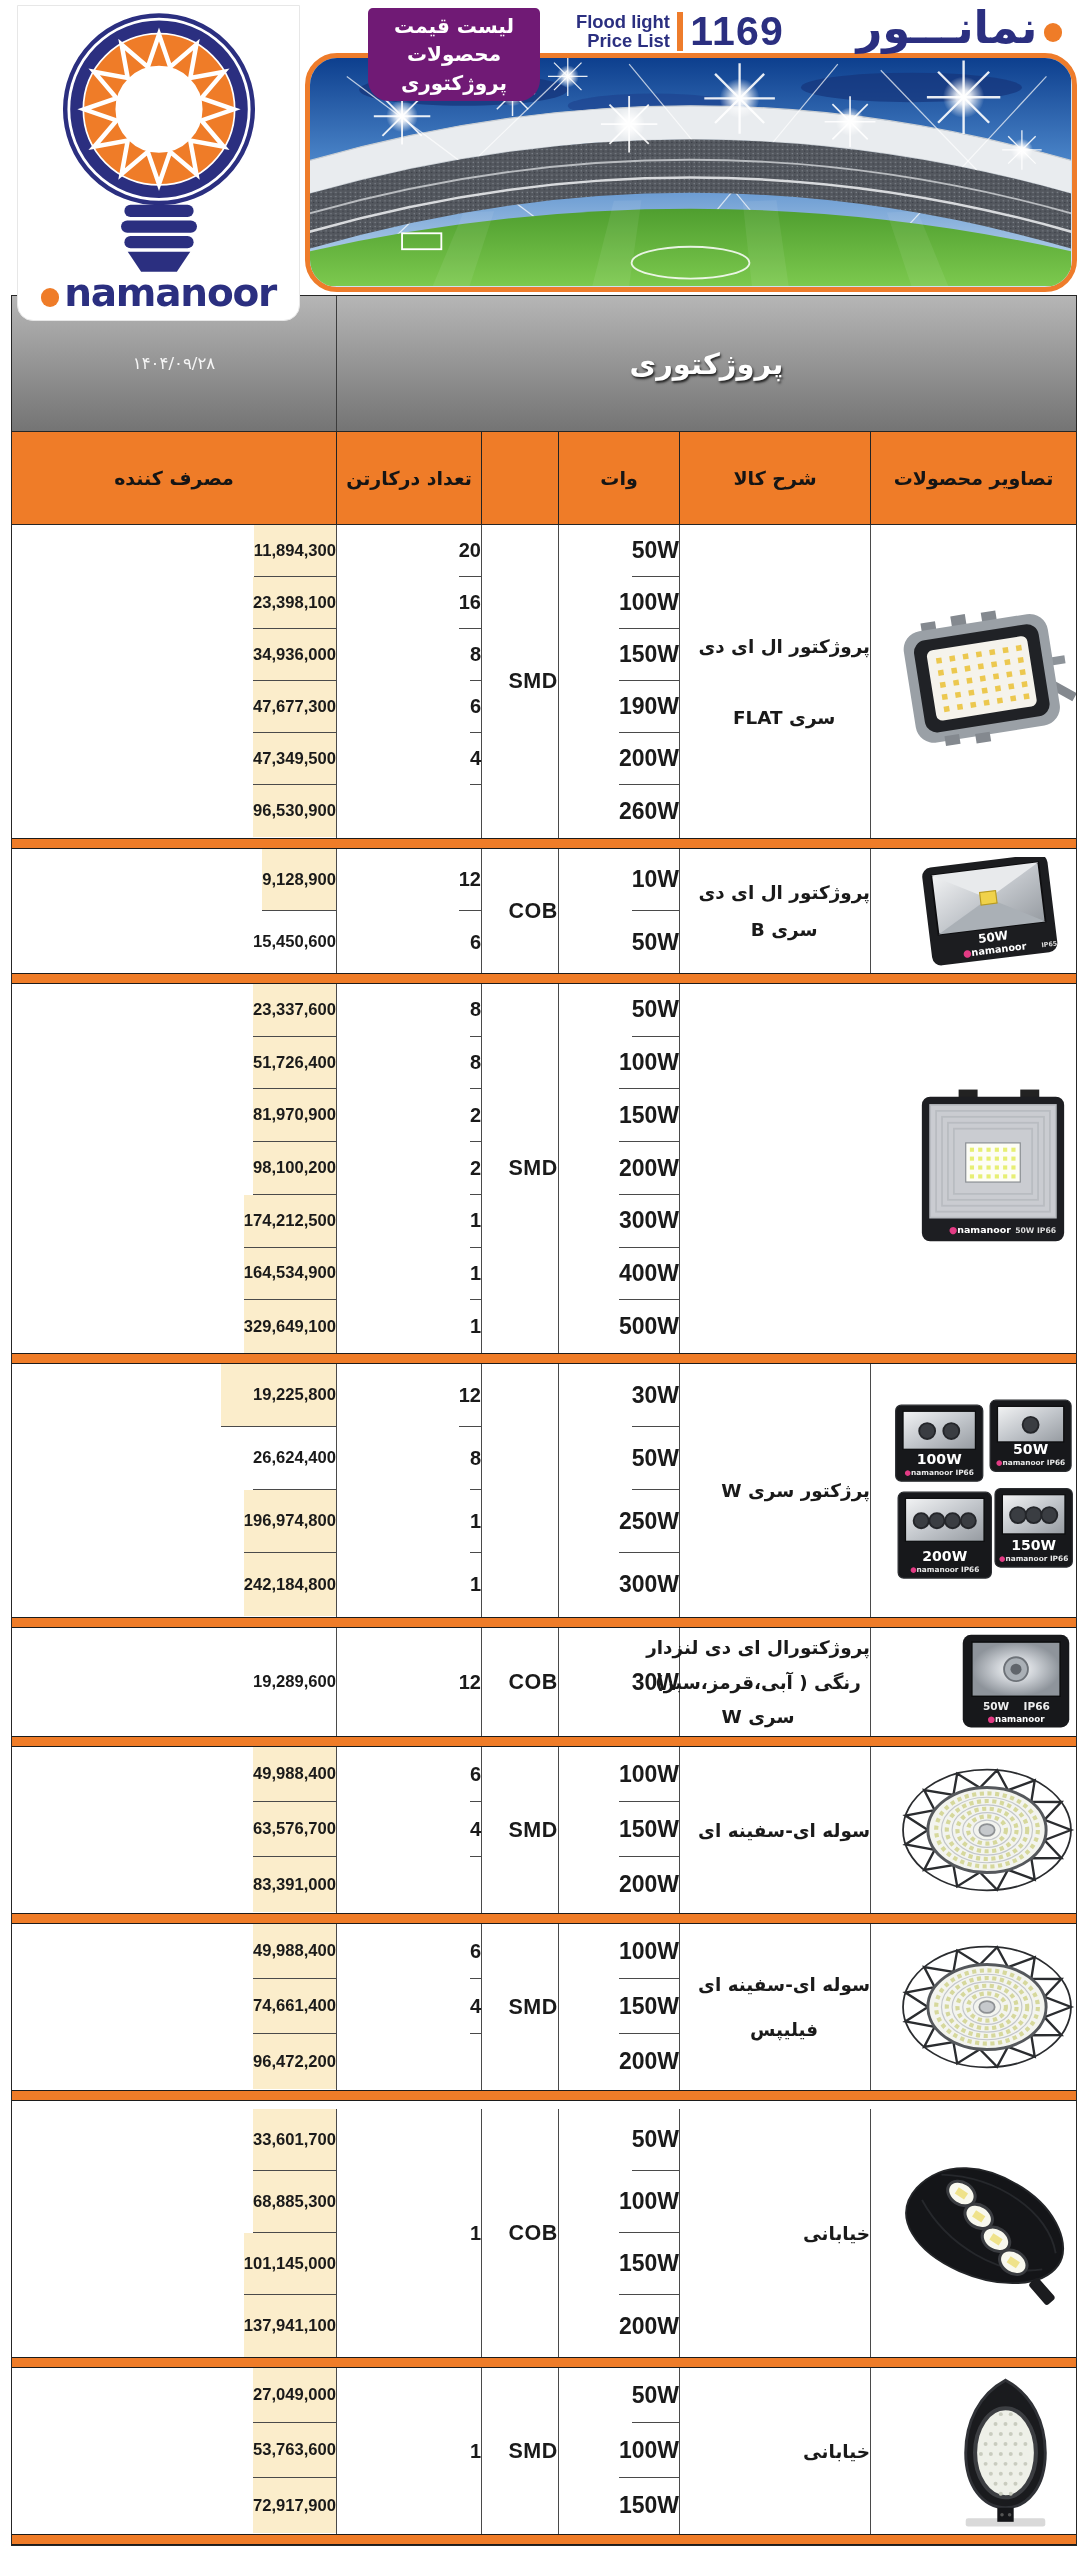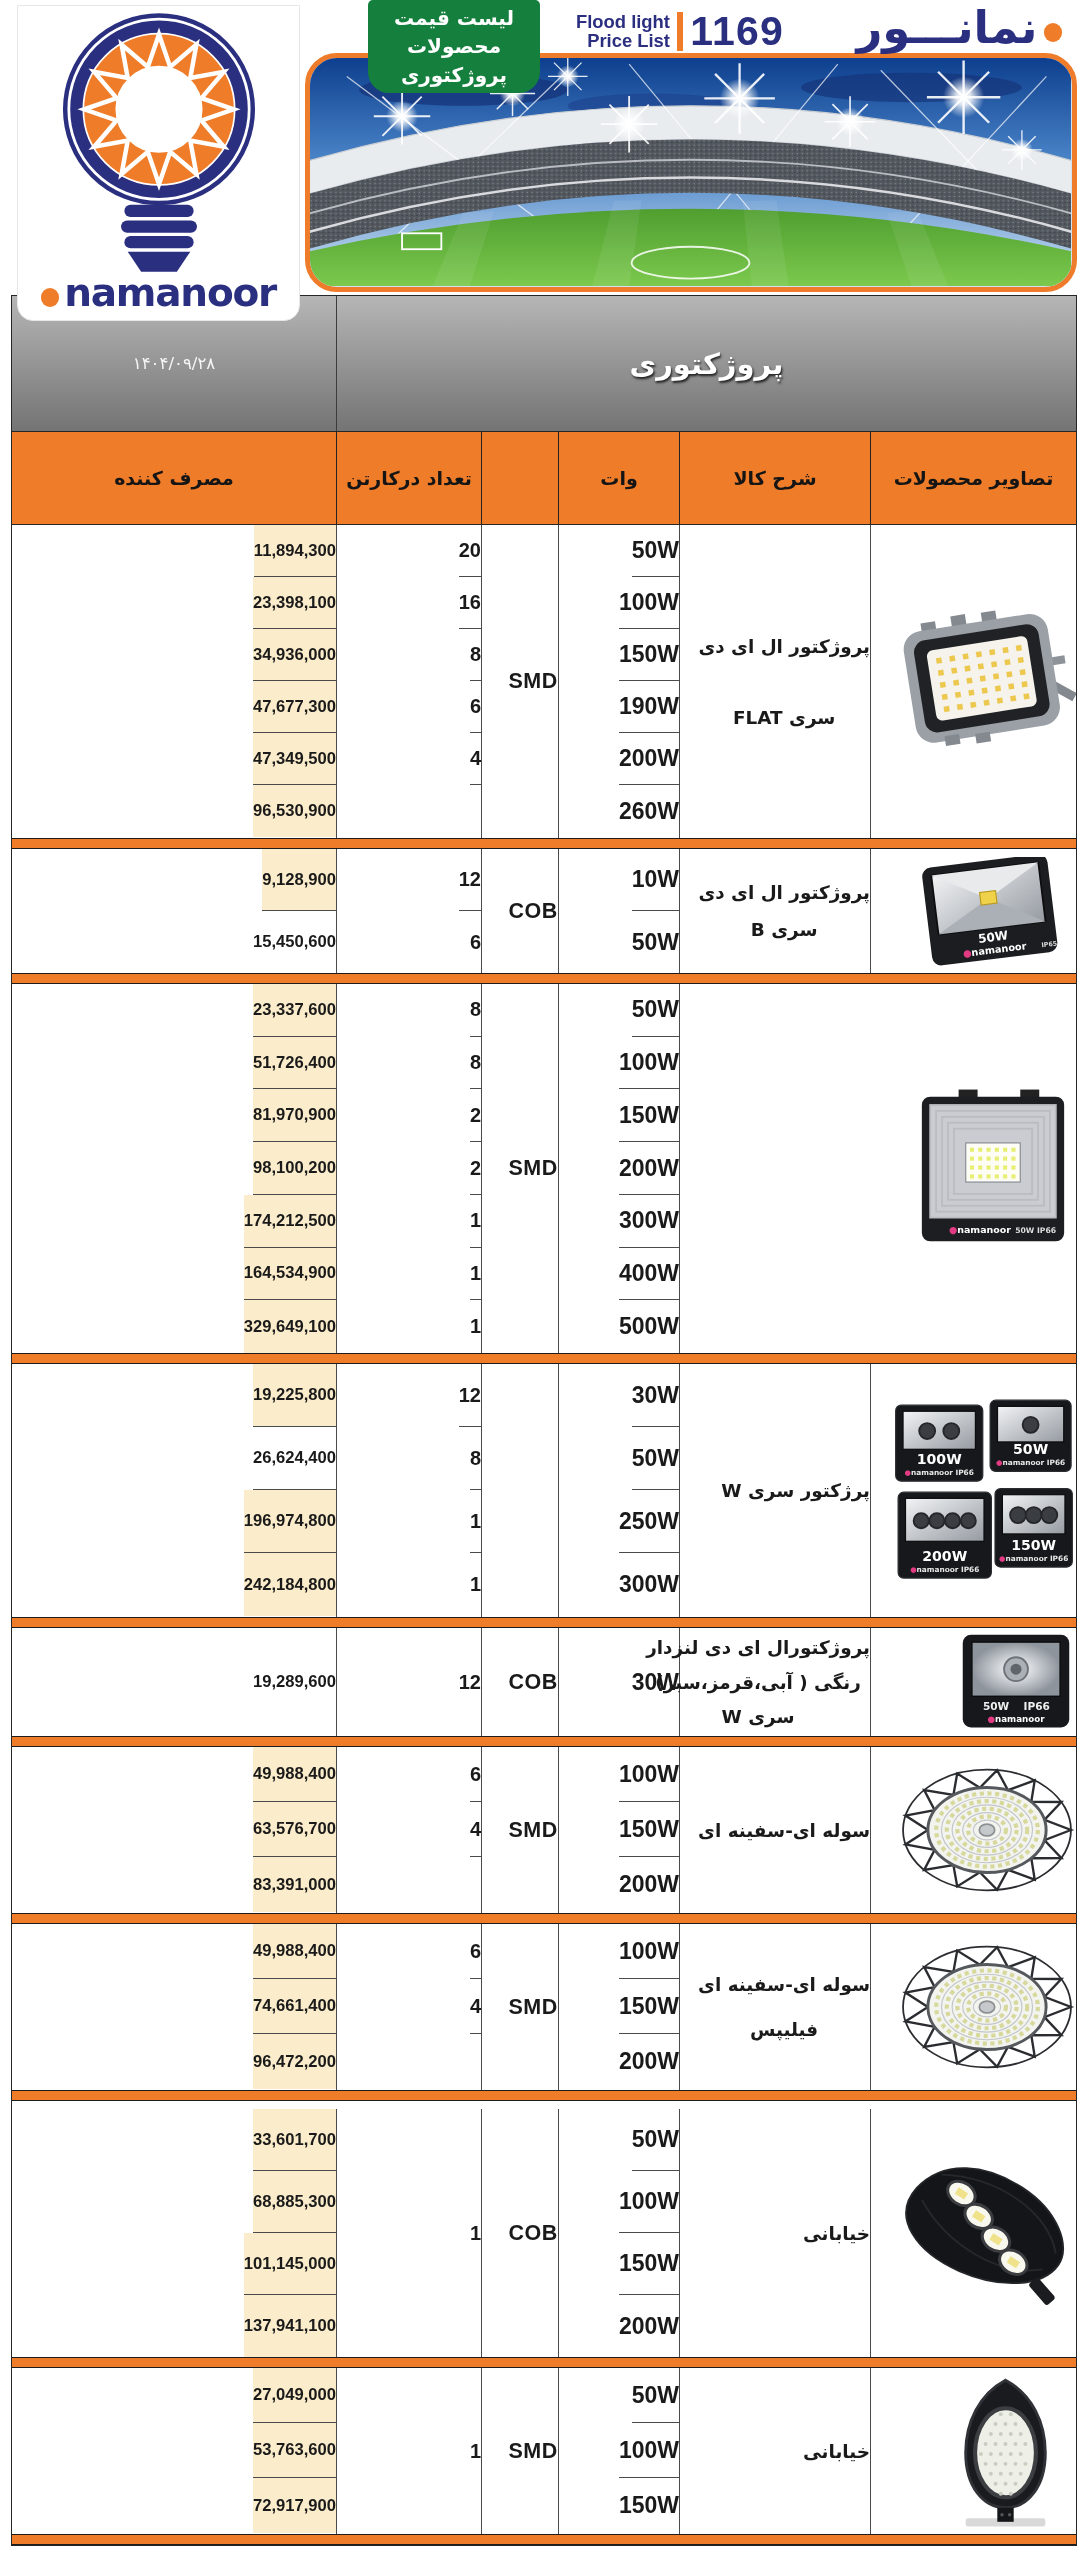--- a/index.html
+++ b/index.html
@@ -7,21 +7,21 @@
        font-family:"DejaVu Sans",sans-serif;overflow:hidden;}
   
   #logo-card{position:absolute;left:17px;top:4.9px;width:281px;height:314px;background:#fff;
     border:0.6px solid #e7e7e7;border-radius:0 0 16px 16px;z-index:3;display:flex;flex-direction:column;
     align-items:center;justify-content:flex-start;}
   #logo-text{display:flex;align-items:center;gap:4.9px;margin-top:-3.7px;
     font-weight:bold;font-size:39px;color:#2B2F80;letter-spacing:-1.2px;}
   .odot{width:18.4px;height:18.4px;border-radius:50%;background:#EF7C28;display:inline-block;margin-top:9.8px;}
   #banner{position:absolute;left:305px;top:53px;width:772px;height:239px;box-sizing:border-box;
     border:5.5px solid #EE7C2B;border-radius:32px;overflow:hidden;background:#cfe3f2;z-index:1;}
-  #title-box{position:absolute;left:368px;top:0;width:172px;height:93px;background:#15803d;
+  #title-box{position:absolute;left:368px;top:8px;width:172px;height:93px;background:#701a75;
     border-radius:4.9px 4.9px 21px 21px;z-index:4;display:flex;flex-direction:column;align-items:center;
     justify-content:center;color:#fff;font-weight:bold;font-size:20px;direction:rtl;line-height:1.42;}
   #flood-block{position:absolute;left:576px;top:9.8px;height:43px;display:flex;align-items:center;gap:7.4px;z-index:5;}
   #flood-lines{color:#2B2F80;font-family:"Liberation Sans",sans-serif;font-weight:bold;font-size:18.4px;
     text-align:right;line-height:1.05;}
   #flood-bar{width:5.5px;height:39px;background:#EE7C2B;}
   #year{font-family:"Liberation Sans",sans-serif;font-weight:bold;font-size:41px;color:#2B2F80;letter-spacing:1.2px;}
   #brand-fa{position:absolute;left:816px;top:1.2px;width:246px;display:flex;direction:rtl;align-items:center;
     gap:6.1px;color:#2B2F80;font-weight:bold;font-size:45px;z-index:5;}
   
@@ -382,21 +382,21 @@
             <rect x="171" y="149" width="7" height="7" fill="#e7ef74"></rect>
  <text x="118" y="248" font-size="16" font-weight="bold" fill="#fff" text-anchor="middle" font-family="DejaVu Sans"><tspan fill="#E23B84">●</tspan>namanoor</text>
  <text x="212" y="248" font-size="13" fill="#ddd" text-anchor="middle" font-family="DejaVu Sans">50W IP66</text>
           </svg>
         </div>
       </div>
     </div>
     <div class="sep"></div>
     <div class="group" style="height: 253px;">
       <div class="col" style="width: 325px;">
-        <div class="cell price cream rb" style="height: 63px;">19,225,800</div>
+        <div class="cell price cream rb" style="height: 63px; padding-left: 32px;">19,225,800</div>
         <div class="cell price rb" style="height: 63px;">26,624,400</div>
         <div class="cell price cream rb" style="height: 63px;">196,974,800</div>
         <div class="cell price cream" style="height: 63px;">242,184,800</div>
       </div>
       <div class="col" style="width: 145px;">
         <div class="cell qty rb" style="height: 63px;">12</div>
         <div class="cell qty rb" style="height: 63px;">8</div>
         <div class="cell qty rb" style="height: 63px;">1</div>
         <div class="cell qty" style="height: 63px;">1</div>
       </div>

